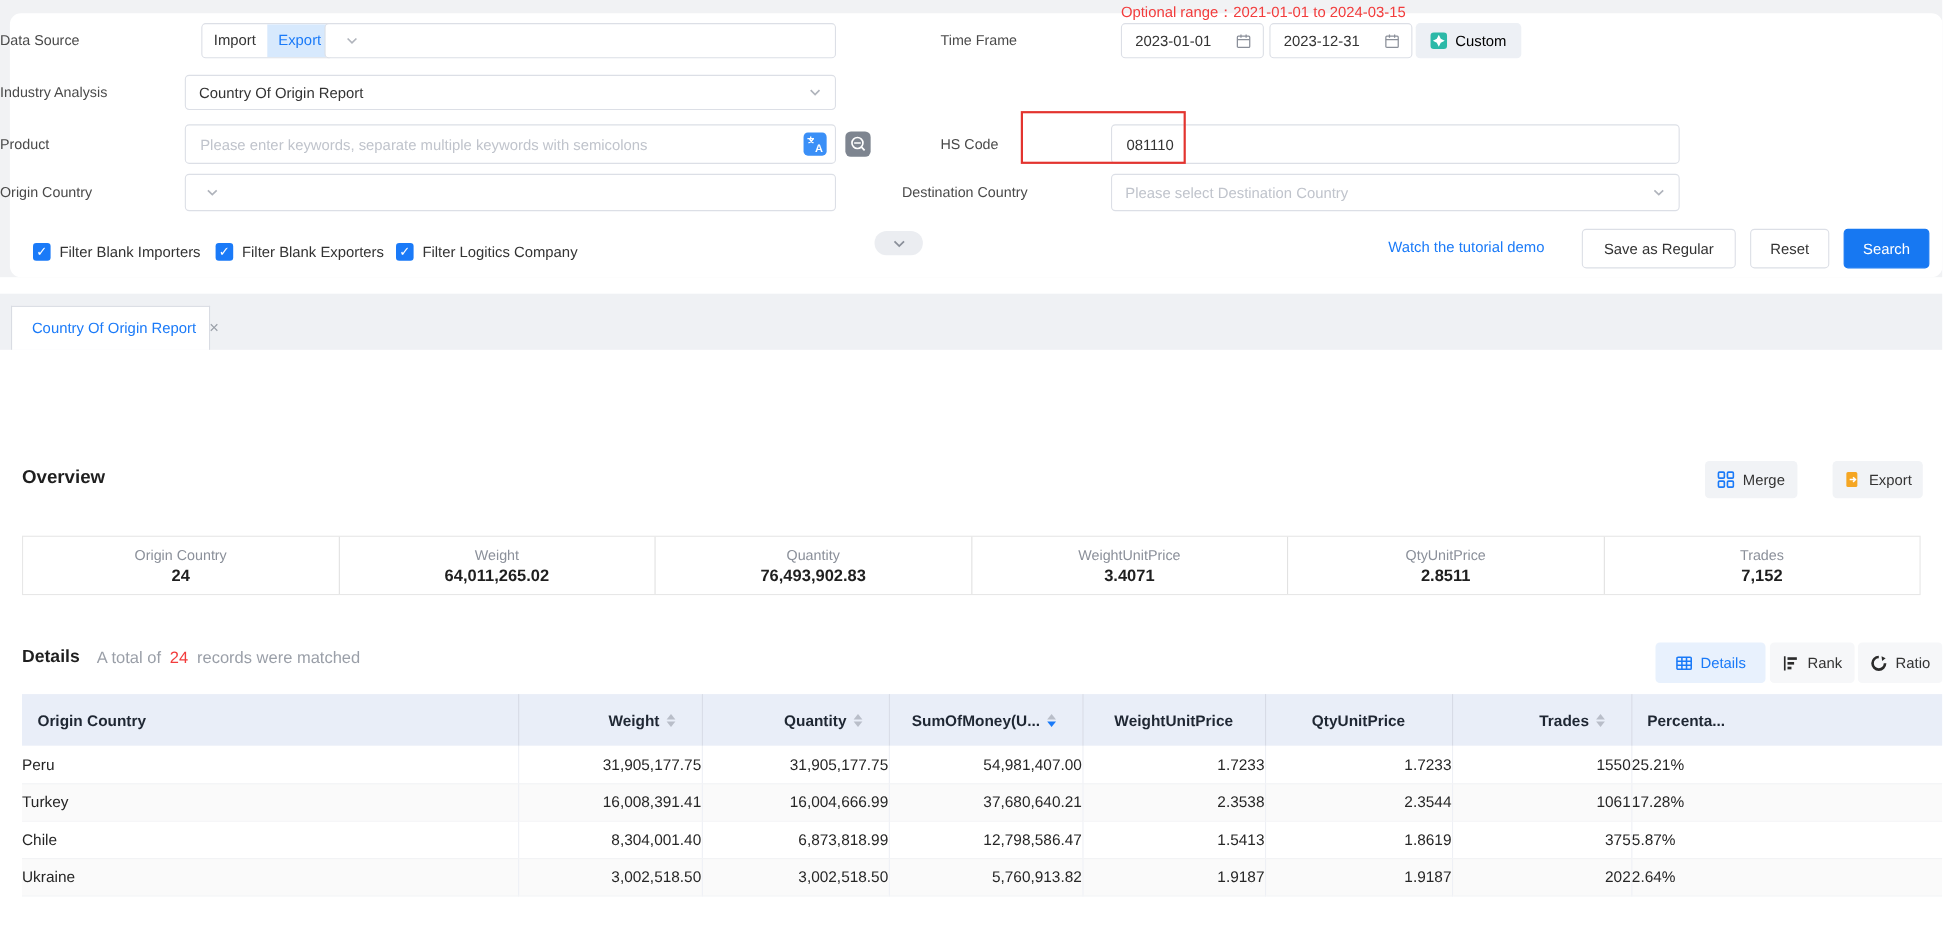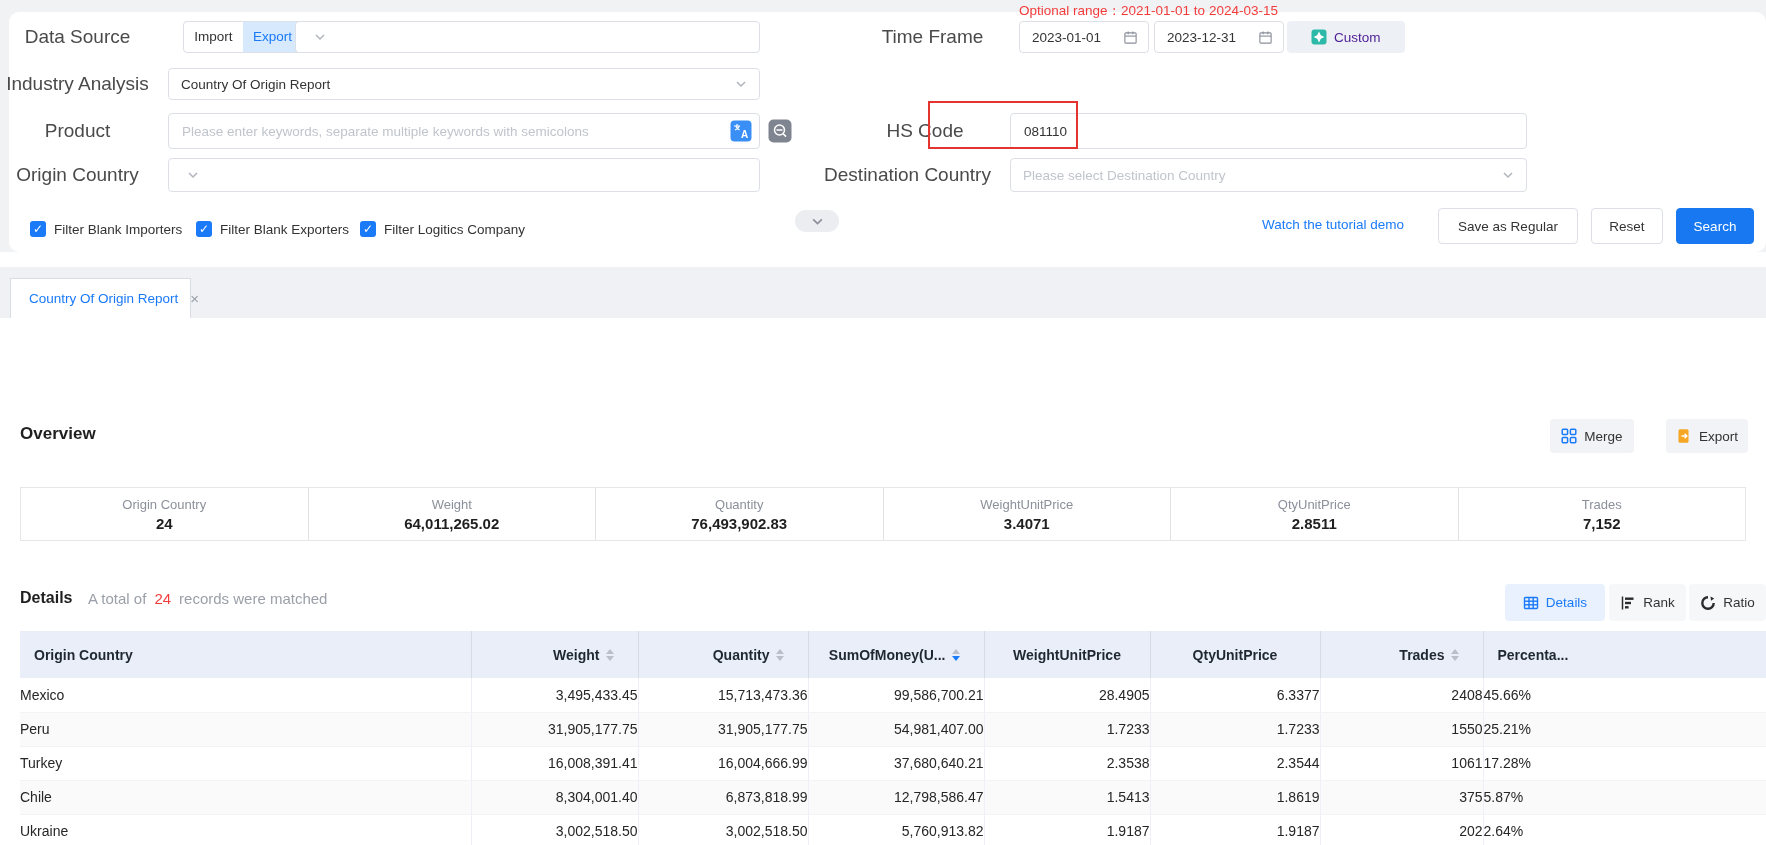--- a/index.html
+++ b/index.html
@@ -3,30 +3,30 @@
 <meta charset="utf-8">
 <style>
   html,body{margin:0;padding:0;background:#fff;}
   body{font-family:"Liberation Sans","DejaVu Sans",sans-serif;color:#333;}
   .root{position:relative;width:1766px;height:845px;overflow:hidden;background:#fff;}
   .abs{position:absolute;}
 
   
   .strip-top{left:0;top:0;width:1766px;height:252px;background:#f1f2f4;}
   .filter-bg{left:9px;top:12px;width:1757px;height:240px;background:#fff;border-radius:10px;}
-  .flabel{height:32px;line-height:32px;text-align:center;font-size:19px;color:#4a4a4a;white-space:nowrap;}
+  .flabel{height:32px;line-height:32px;text-align:left;font-size:13px;color:#4a4a4a;white-space:nowrap;}
   .ctl{box-sizing:border-box;border:1px solid #dcdfe6;border-radius:4px;background:#fff;display:flex;align-items:center;font-size:13.5px;color:#333;}
   .ctl.ph{color:#c0c4cc;}
   .ctl .grow{flex:1;overflow:hidden;white-space:nowrap;text-overflow:ellipsis;}
   .chev{flex:none;margin-left:6px;}
   .seg{box-sizing:border-box;border:1px solid #dcdfe6;border-radius:4px;overflow:hidden;display:flex;height:32px;}
   .seg div{width:59px;text-align:center;line-height:30px;font-size:13.5px;cursor:pointer;}
   .seg .on{background:#d7e9fd;color:#1a7af8;}
   .redhint{font-size:13.5px;color:#f23c3c;white-space:nowrap;}
-  .custom-btn{height:32px;background:#edf0f5;border-radius:4px;display:flex;align-items:center;justify-content:center;gap:7px;font-size:13.5px;color:#4c1d95;padding:0 24px;box-sizing:border-box;cursor:pointer;}
+  .custom-btn{height:32px;background:#edf0f5;border-radius:4px;display:flex;align-items:center;justify-content:center;gap:7px;font-size:13.5px;color:#000000;padding:0 13px;box-sizing:border-box;cursor:pointer;}
   input.txt{box-sizing:border-box;border:1px solid #dcdfe6;border-radius:4px;font-size:13.5px;color:#333;padding:0 34px 0 13px;outline:none;font-family:inherit;width:100%;height:100%;background:#fff;}
   input.txt::placeholder{color:#c0c4cc;}
   .red-rect{border:2px solid #e3342f;box-sizing:border-box;z-index:5;pointer-events:none;}
   .cbitem{display:flex;align-items:center;gap:8px;height:18px;cursor:pointer;}
   .cbbox{width:16px;height:16px;border-radius:3px;background:#1a7af8;color:#fff;font-size:12px;line-height:16px;text-align:center;flex:none;}
   .cblabel{font-size:13.5px;color:#333;white-space:nowrap;}
   .collapse-pill{background:#ebedf1;border-radius:12px;display:flex;align-items:center;justify-content:center;cursor:pointer;}
   .linkbtn{font-size:13.5px;color:#1a7af8;cursor:pointer;white-space:nowrap;}
   .btn{box-sizing:border-box;border:1px solid #dcdfe6;border-radius:4px;background:#fff;font-size:13.5px;color:#333;display:flex;align-items:center;justify-content:center;cursor:pointer;}
   .btn.primary{background:#1778f2;border-color:#1778f2;color:#fff;}
@@ -370,30 +370,20 @@
               </span>
             </th>
           <th>
               <span class="hl">
                 <span>Percenta...</span>
               </span>
             </th>
         </tr>
       </thead>
       <tbody>
-        <tr>
-          <td class="cl">Mexico</td>
-          <td class="cr">3,495,433.45</td>
-          <td class="cr">15,713,473.36</td>
-          <td class="cr">99,586,700.21</td>
-          <td class="cr">28.4905</td>
-          <td class="cr">6.3377</td>
-          <td class="cr">2408</td>
-          <td class="cl">45.66%</td>
-        </tr>
         <tr>
           <td class="cl">Peru</td>
           <td class="cr">31,905,177.75</td>
           <td class="cr">31,905,177.75</td>
           <td class="cr">54,981,407.00</td>
           <td class="cr">1.7233</td>
           <td class="cr">1.7233</td>
           <td class="cr">1550</td>
           <td class="cl">25.21%</td>
         </tr>

